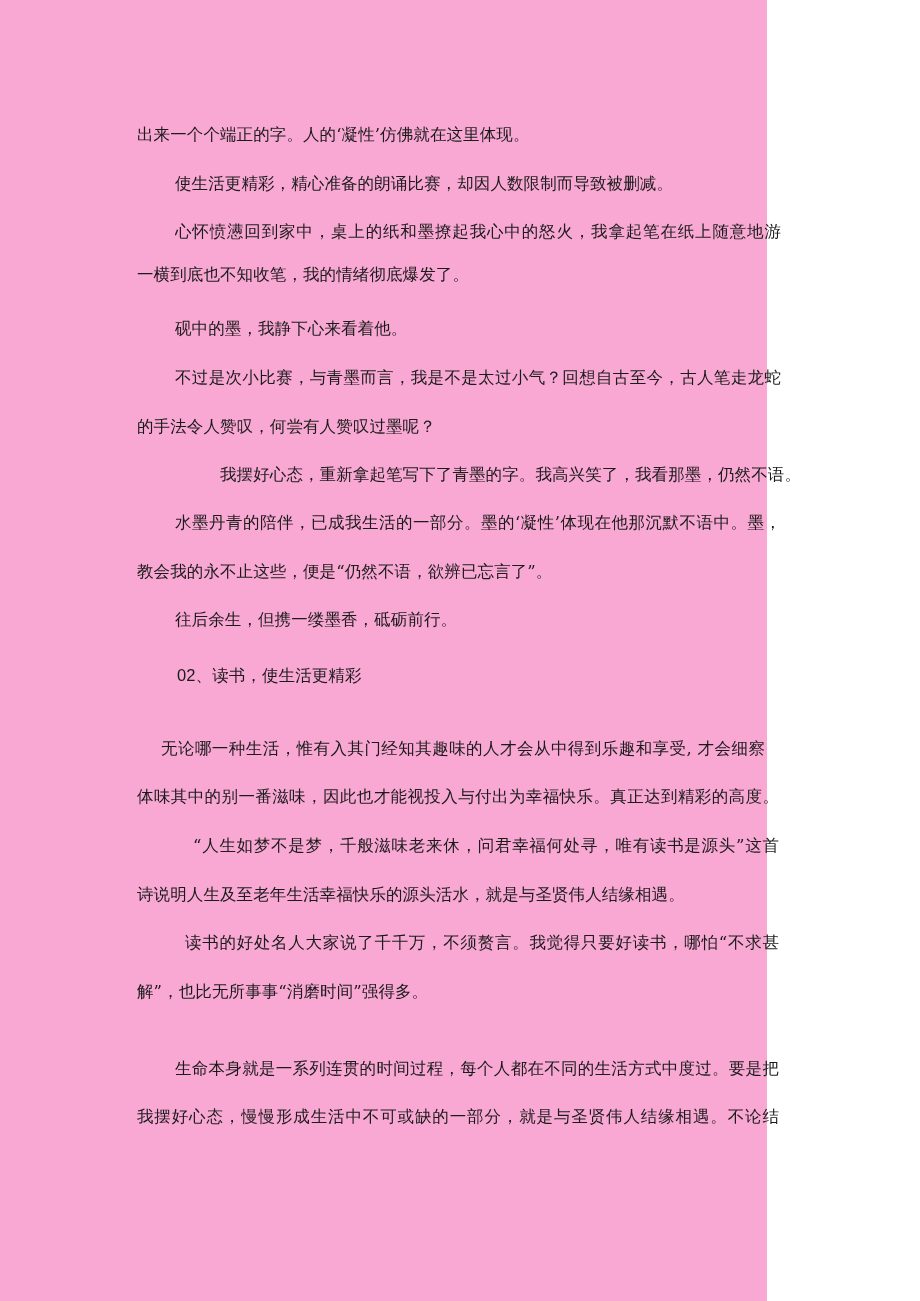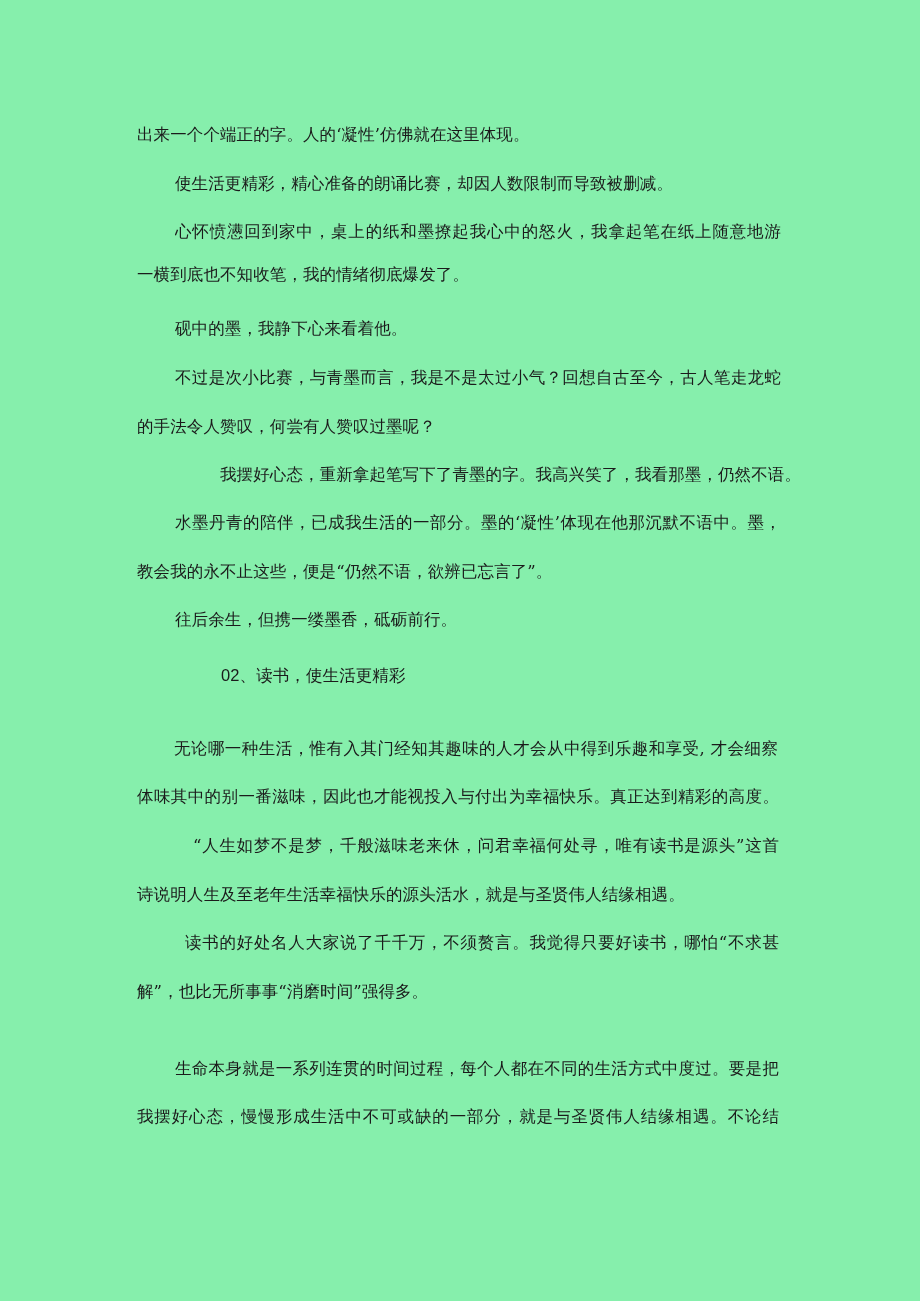--- a/index.html
+++ b/index.html
@@ -11,22 +11,22 @@
       width: 920px;
       height: 1301px;
       position: relative;
       overflow: hidden;
       font-family: "DejaVu Serif", "Liberation Serif", serif;
       color: #1b1b1b;
     }
     .page {
       position: absolute;
       left: 0; top: 0;
-      width: 920px; height: 1301px;
-      background: #86efac;
+      width: 767px; height: 1301px;
+      background: #f9a8d4;
       text-decoration: underline;
     }
     .ln {
       position: absolute;
       height: 24px;
       line-height: 24px;
       font-size: 16.5px;
       white-space: nowrap;
       letter-spacing: 0.1px;
     }
@@ -51,22 +51,22 @@
     #l2  { left: 175px; top: 172px; }
     #l3  { left: 175px; top: 220px; width: 606px; }
     #l4  { left: 137px; top: 263px; }
     #l5  { left: 175px; top: 317px; }
     #l6  { left: 175px; top: 366px; width: 606px; }
     #l7  { left: 137px; top: 415px; }
     #l8  { left: 175px; top: 463px; margin-left: 45px; }
     #l9  { left: 175px; top: 511px; width: 606px; }
     #l10 { left: 137px; top: 560px; }
     #l11 { left: 175px; top: 608px; }
-    #h1  { left: 177px; top: 663px; margin-left: 44px; }
-    #l13 { left: 174px; top: 737px; width: 604px; }
+    #h1  { left: 177px; top: 663px; }
+    #l13 { left: 161px; top: 737px; width: 604px; }
     #l14 { left: 137px; top: 785px; width: 642px; }
     #l15 { left: 193px; top: 834px; width: 586px; }
     #l16 { left: 137px; top: 883px; }
     #l17 { left: 185px; top: 931px; width: 594px; }
     #l18 { left: 137px; top: 980px; }
     #l19 { left: 175px; top: 1057px; width: 604px; }
     #l20 { left: 137px; top: 1105px; width: 642px; }
   </style>
 </head>
 <body>

